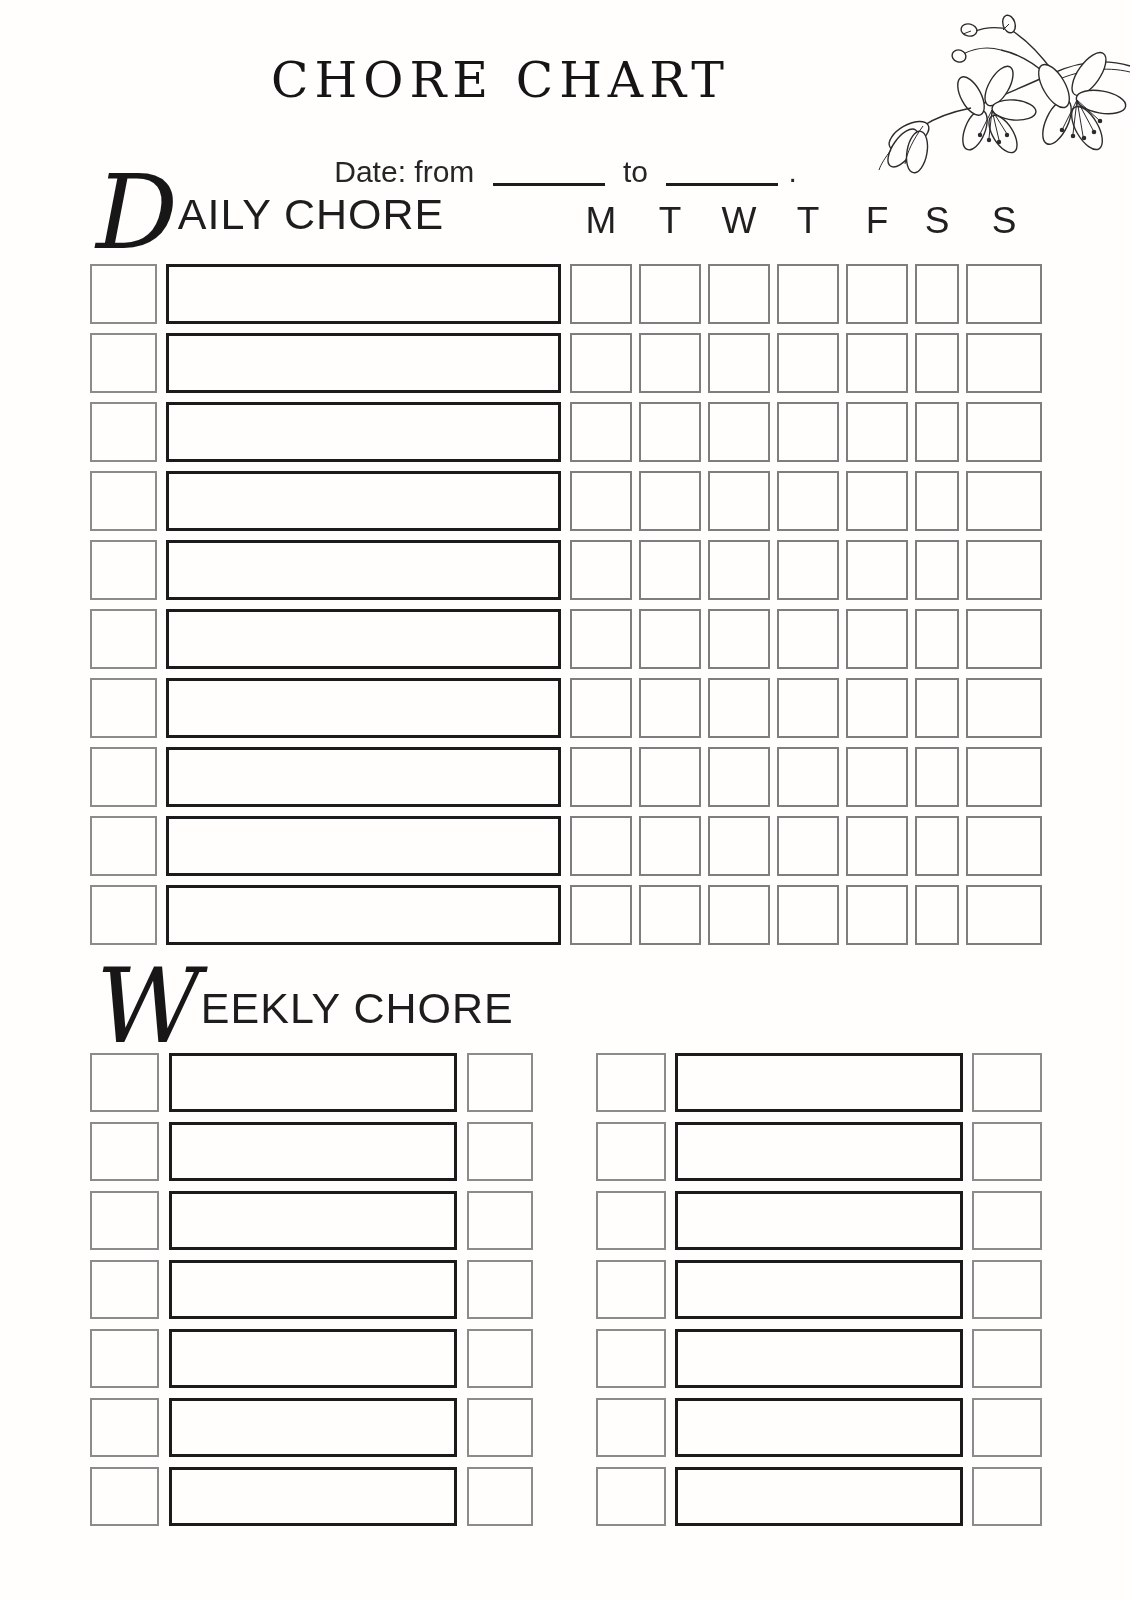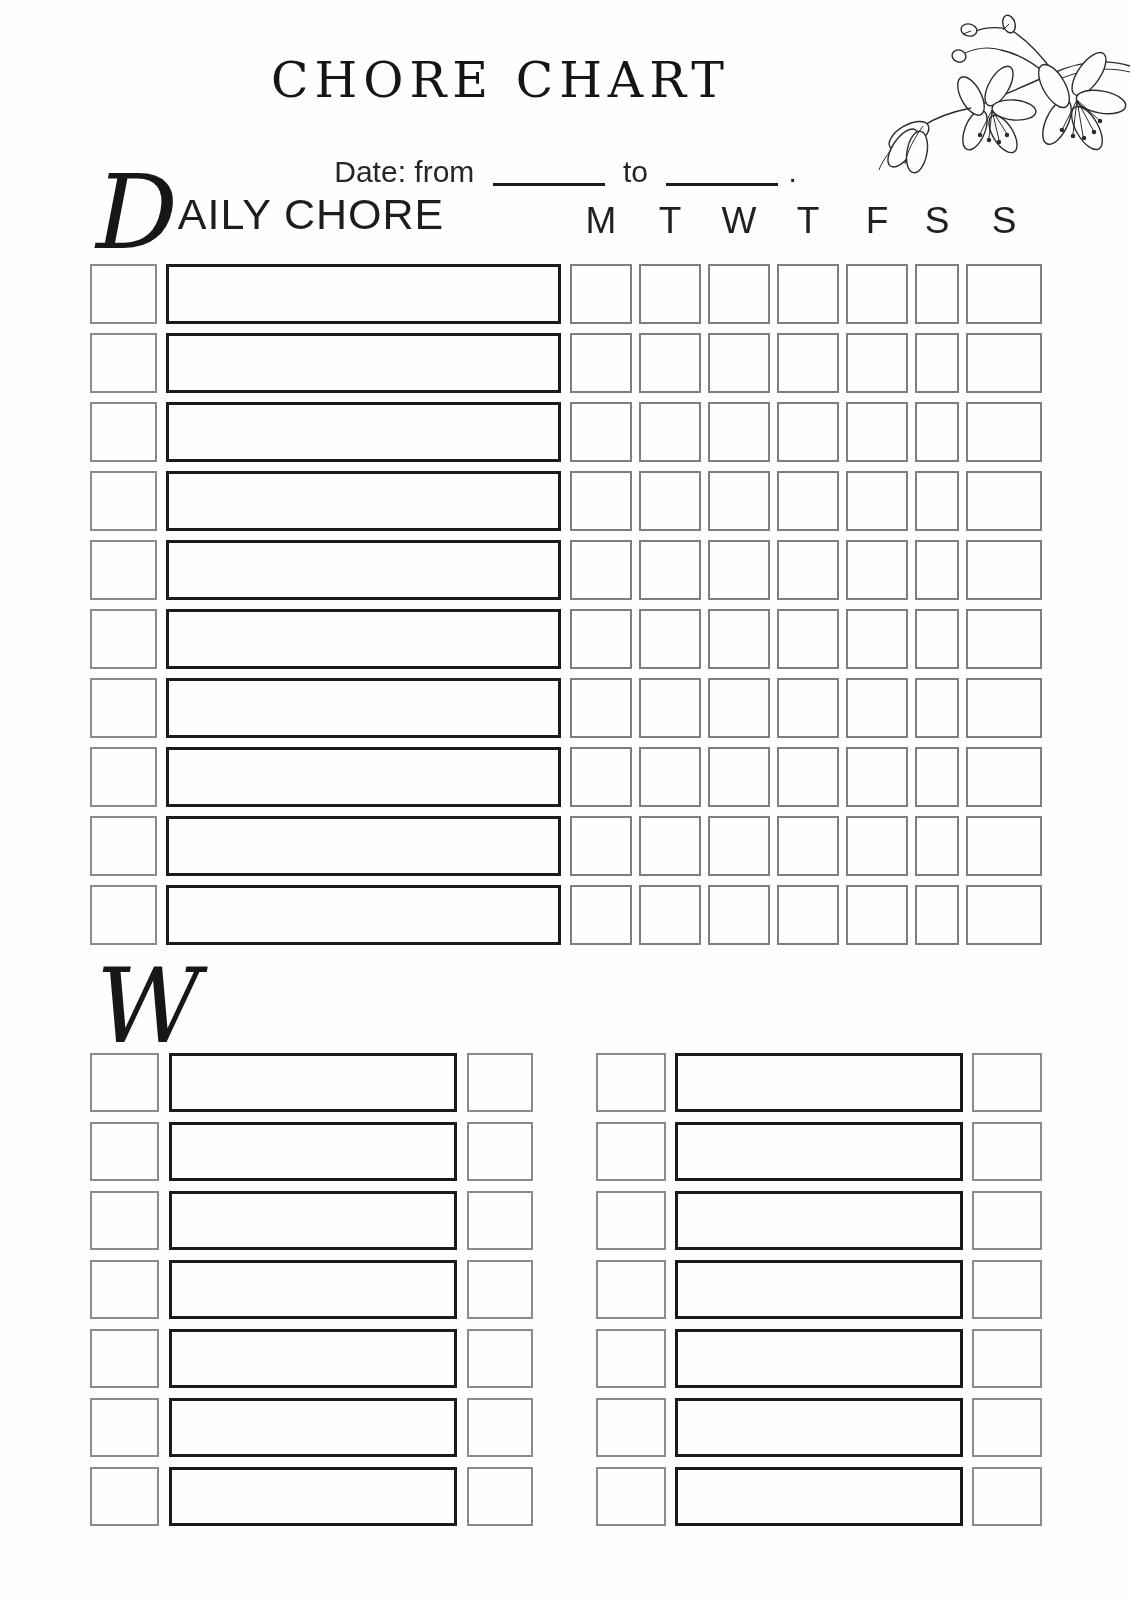--- a/index.html
+++ b/index.html
@@ -357,20 +357,21 @@
       <div class="day-box"></div>
       <div class="day-box"></div>
       <div class="day-box"></div>
       <div class="day-box"></div>
     </div>
   </div>
 </div>
 
   <div class="section-heading" id="weekly-heading">
     <span class="script-initial">W</span>
+    <span class="heading-rest">EEKLY CHORE</span>
   </div>
 
   <div class="weekly-columns">
     <div class="weekly-col col-left">
   <div class="weekly-row">
     <div class="w-check box-gray"></div>
     <div class="w-rect"></div>
     <div class="w-end box-gray"></div>
   </div>
 

